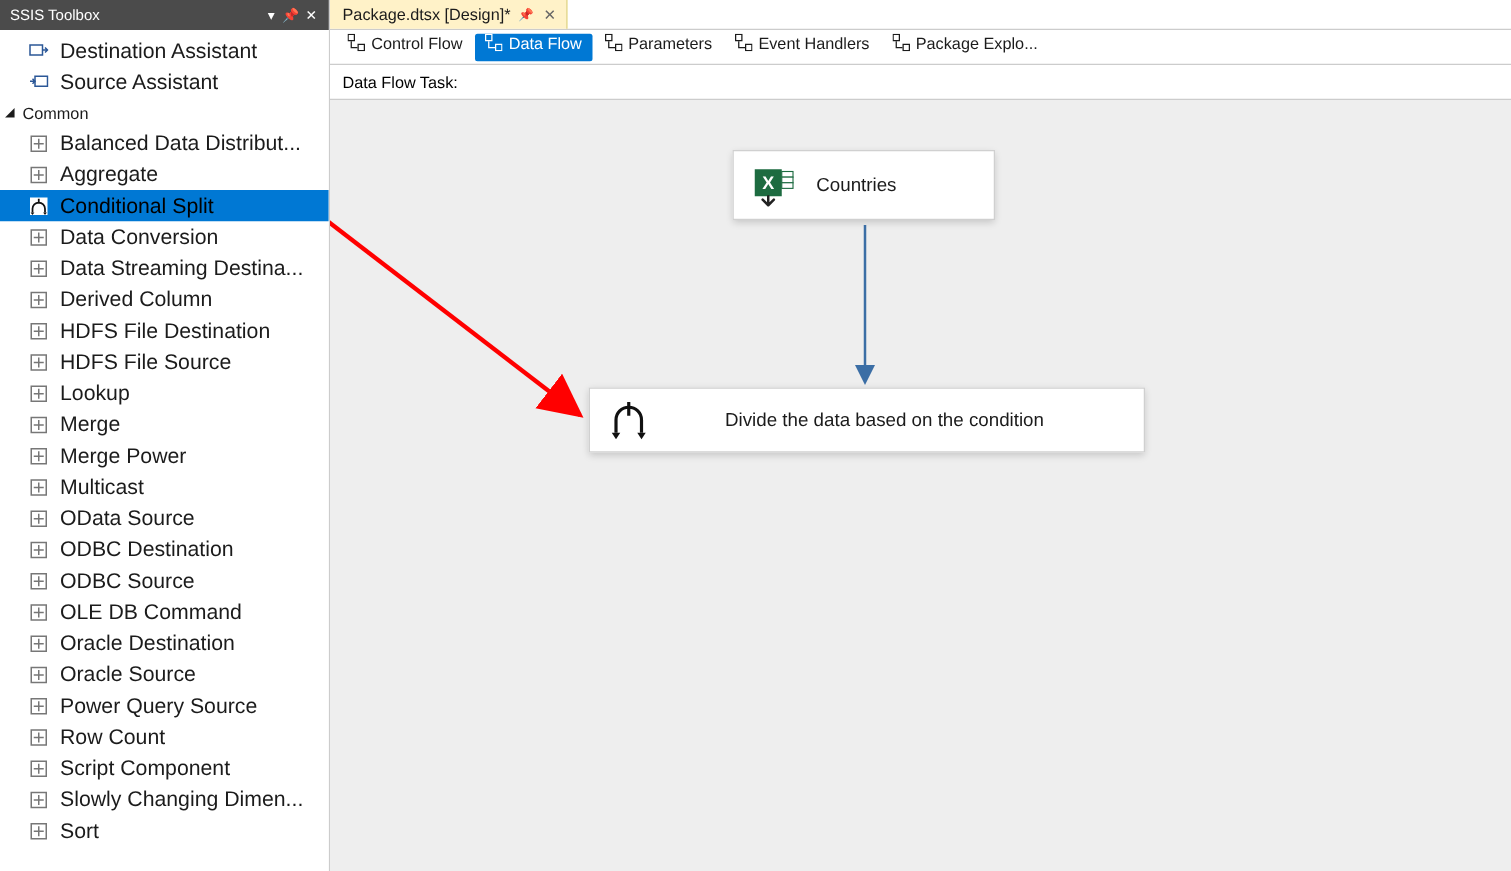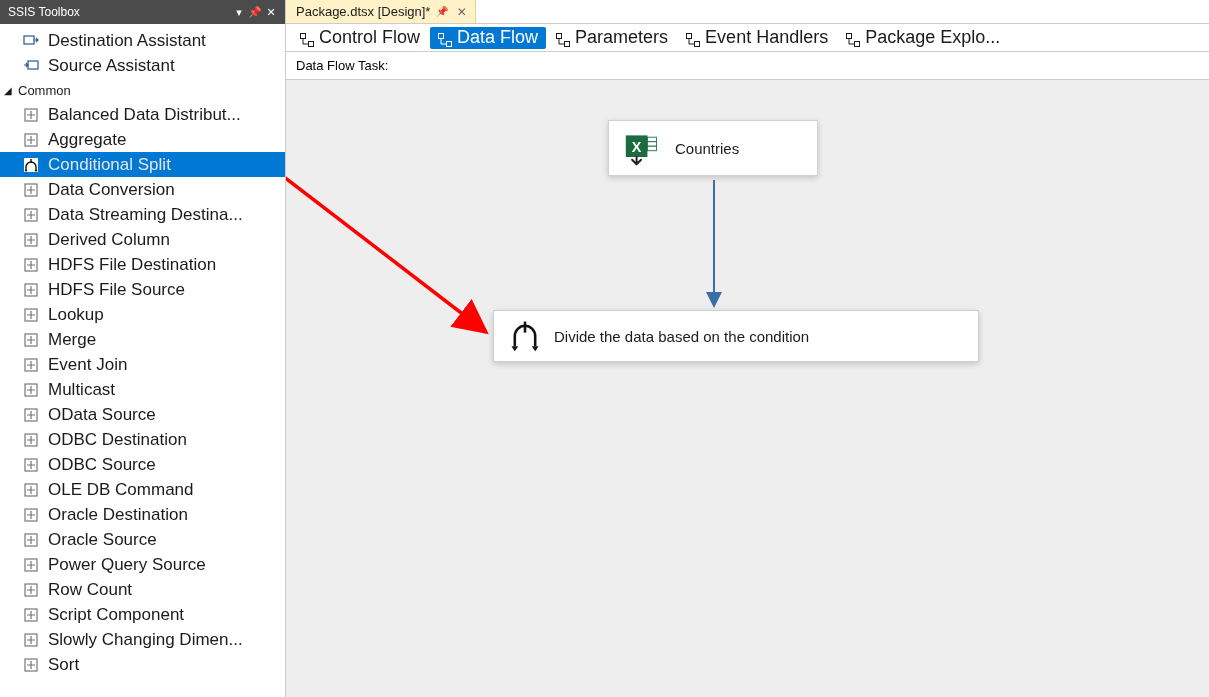--- a/index.html
+++ b/index.html
@@ -1,43 +1,43 @@
 <!DOCTYPE html>
 <html><head>
   <meta charset="utf-8">
   <style>
     * { margin: 0; padding: 0; box-sizing: border-box; font-family: "Segoe UI", Arial, sans-serif; }
     body { width: 1209px; height: 697px; display: flex; overflow: hidden; background: #fff; }
 
     
-    .toolbox { width: 286px; height: 100%; background: #f5f5f5; border-right: 1px solid #ccc; display: flex; flex-direction: column; }
+    .toolbox { width: 264px; height: 100%; background: #f5f5f5; border-right: 1px solid #ccc; display: flex; flex-direction: column; }
     .toolbox-header { background: #4b4b4b; color: #fff; height: 24px; display: flex; align-items: center; padding: 0 6px 0 8px; font-size: 12px; }
     .toolbox-header .spacer { flex: 1; }
     .toolbox-header .hdr-btn { width: 16px; text-align: center; color: #fff; font-size: 11px; cursor: pointer; }
 
     .toolbox-body { flex: 1; overflow-y: auto; background: #fff; padding: 4px 0; position: relative; }
     .tb-row { display: flex; align-items: center; height: 25px; padding: 0 6px 0 22px; font-size: 17px; color: #1b1b1b; cursor: pointer; white-space: nowrap; overflow: hidden; text-overflow: ellipsis; }
-    .tb-row.selected { background: #0078d4; color: #e5e5e5; }
+    .tb-row.selected { background: #0078d4; color: #000000; }
     .tb-row .tb-icon { width: 18px; height: 18px; margin-right: 8px; display: inline-flex; align-items: center; justify-content: center; flex: none; }
 
     .tb-group { display: flex; align-items: center; height: 24px; padding: 0 6px 0 4px; font-size: 13px; color: #1b1b1b; cursor: pointer; font-weight: 400; }
     .tb-group .caret { width: 12px; font-size: 10px; margin-right: 2px; }
 
     
     .designer { flex: 1; height: 100%; display: flex; flex-direction: column; background: #be185d; }
 
     
     .doc-tabs { height: 24px; background: #fff; display: flex; align-items: flex-end; border-bottom: 1px solid #ccc; }
     .doc-tab { height: 24px; background: #fff2c8; border-top: 1px solid #e0d58a; border-right: 1px solid #e0d58a; display: flex; align-items: center; padding: 0 6px 0 10px; font-size: 13px; color: #1b1b1b; }
     .doc-tab .pin { margin: 0 6px; font-size: 10px; color: #666; cursor: pointer; }
     .doc-tab .close { font-size: 12px; color: #666; cursor: pointer; padding: 0 2px; }
 
     
     .inner-tabs { height: 28px; background: #fff; display: flex; align-items: center; padding: 0 6px; gap: 2px; border-bottom: 1px solid #ccc; }
-    .inner-tab { display: inline-flex; align-items: center; height: 22px; padding: 0 8px; font-size: 18px; color: #1b1b1b; cursor: pointer; border-radius: 2px; }
+    .inner-tab { display: inline-flex; align-items: flex-start; height: 22px; padding: 0 8px; font-size: 13px; color: #1b1b1b; cursor: pointer; border-radius: 2px; }
     .inner-tab .it-icon { width: 14px; height: 14px; margin-right: 5px; }
     .inner-tab.active { background: #0078d4; color: #fff; }
 
     
     .task-row { height: 28px; background: #fff; display: flex; align-items: center; padding: 0 10px; border-bottom: 1px solid #ccc; font-size: 13px; gap: 10px; }
     .task-select { flex: 1; height: 22px; border: 1px solid #999; display: flex; align-items: center; padding: 0 6px; gap: 6px; font-size: 13px; color: #0050b0; background: #fff; }
 
     
     .canvas { flex: 1; background: #eeeeee; position: relative; overflow: hidden; }
 
@@ -176,21 +176,21 @@
           </span>
           <span>Merge</span>
         </div>
         <div class="tb-row">
           <span class="tb-icon">
             <svg viewBox="0 0 16 16" width="16" height="16">
               <rect x="2" y="2" width="12" height="12" fill="none" stroke="#777" stroke-width="1.2"></rect>
               <path d="M4 8h8M8 4v8" stroke="#777" stroke-width="1.2"></path>
             </svg>
           </span>
-          <span>Event Join</span>
+          <span>Merge Power</span>
         </div>
         <div class="tb-row">
           <span class="tb-icon">
             <svg viewBox="0 0 16 16" width="16" height="16">
               <rect x="2" y="2" width="12" height="12" fill="none" stroke="#777" stroke-width="1.2"></rect>
               <path d="M4 8h8M8 4v8" stroke="#777" stroke-width="1.2"></path>
             </svg>
           </span>
           <span>Multicast</span>
         </div>
@@ -363,21 +363,21 @@
           <text x="14" y="24" font-size="16" font-family="Arial" font-weight="bold" fill="#fff" text-anchor="middle">X</text>
           <rect x="26" y="8" width="10" height="5" fill="#fff" stroke="#1d6b40" stroke-width="1"></rect>
           <rect x="26" y="13" width="10" height="5" fill="#fff" stroke="#1d6b40" stroke-width="1"></rect>
           <rect x="26" y="18" width="10" height="5" fill="#fff" stroke="#1d6b40" stroke-width="1"></rect>
           <path d="M14 30 L14 37 M9 33 L14 38 L19 33" stroke="#222" stroke-width="2.2" fill="none" stroke-linecap="round" stroke-linejoin="round"></path>
         </svg>
       </span>
       <span>Countries</span>
     </div>
 
-    <div class="node small" style="left:207px; top:230px; width:486px;">
+    <div class="node small" style="left:207px; top:230px; width:445px;gap:48px;">
       <span class="node-icon">
         <svg viewBox="0 0 40 40" width="34" height="34">
           <path d="M20 3 L20 16" stroke="#111" stroke-width="3" fill="none"></path>
           <path d="M8 20 A12 12 0 0 1 32 20" stroke="#111" stroke-width="3" fill="none"></path>
           <path d="M8 20 L8 32 M32 20 L32 32" stroke="#111" stroke-width="3" fill="none"></path>
           <path d="M4 32 L8 38 L12 32 Z" fill="#111"></path>
           <path d="M28 32 L32 38 L36 32 Z" fill="#111"></path>
         </svg>
       </span>
       <span>Divide the data based on the condition</span>

